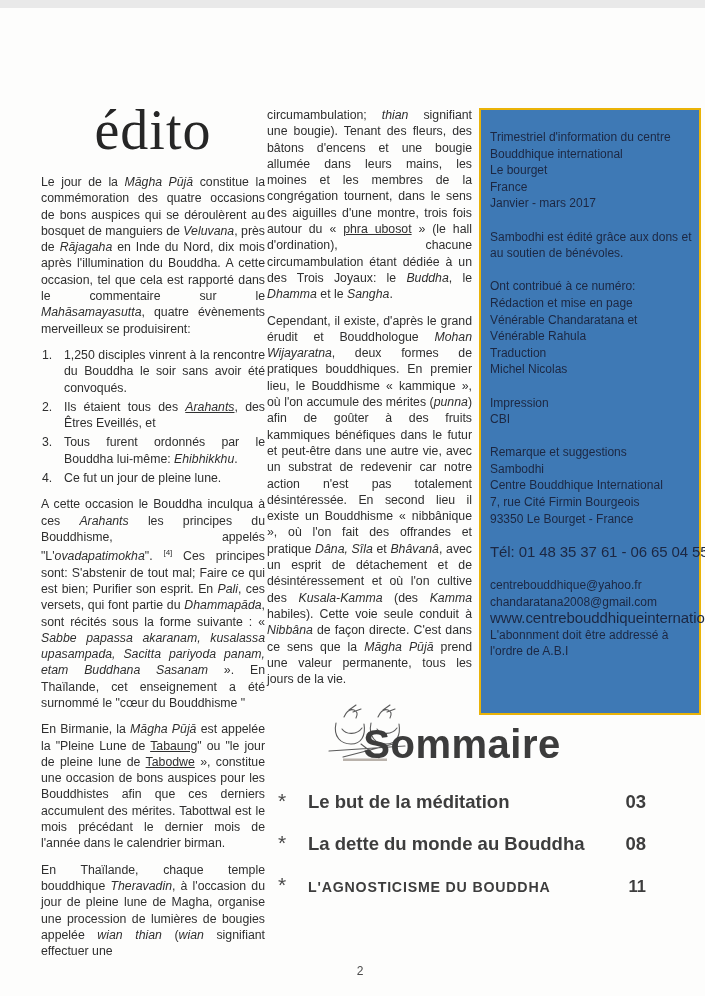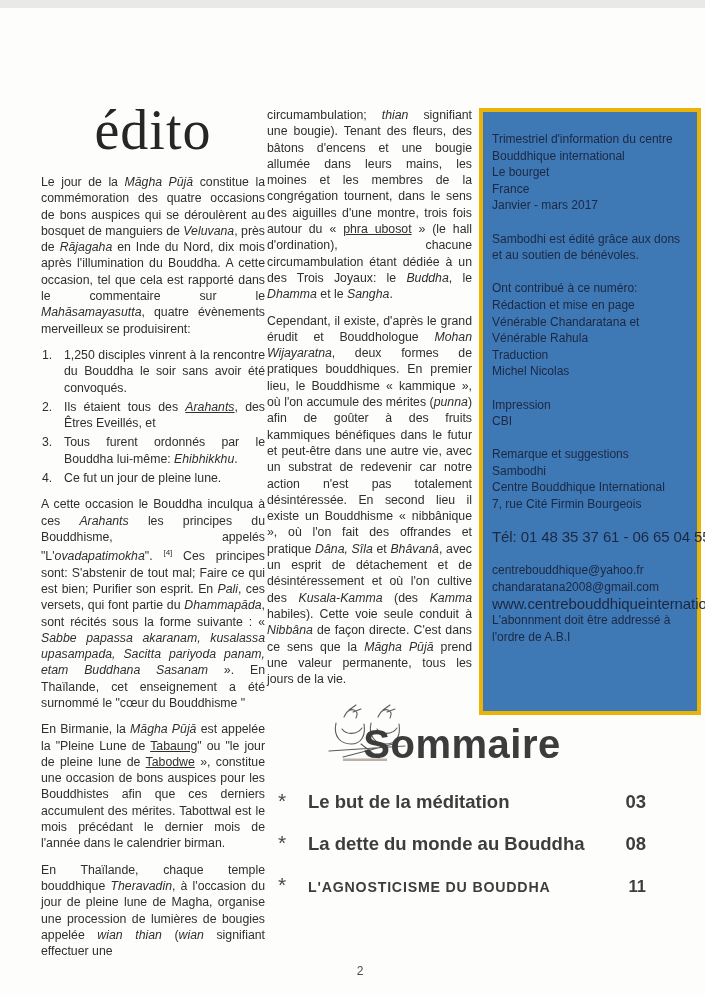--- a/index.html
+++ b/index.html
@@ -26,21 +26,21 @@
   .rt-sup{font-size:8px; vertical-align:super;}
   .olist{margin:0 0 10px 0;}
   .oli{position:relative; padding-left:23px; margin-bottom:3px;
        font-size:12.3px; line-height:16.3px; text-align:justify;}
   .oli .num{position:absolute; left:1px; top:0;}
   
   .logo{display:flex; justify-content:center; margin-top:14px;}
   
   .infobox{
     position:absolute; left:479px; top:100px; width:222px; height:607px;
-    box-sizing:border-box; background:#3e79b5; border:4px solid #eab308;
+    box-sizing:border-box; background:#3e79b5; border:2px solid #eab308;
     padding:19px 7px 8px 9px;
     color:#1c2742; font-size:12px; line-height:16.6px;
   }
   .bb-line{min-height:16.6px;}
   .bb-blank{height:16.6px;}
   .bb-small{font-size:15px; white-space:nowrap; letter-spacing:-0.1px;}
   
   .sommaire{position:absolute; left:278px; top:714px; width:368px; color:#3e3e3e;}
   .som-title{
     font-size:40px; font-weight:700; text-align:center;
@@ -120,20 +120,21 @@
       <div class="bb-line">Traduction</div>
       <div class="bb-line">Michel Nicolas</div>
       <div class="bb-line bb-blank"></div>
       <div class="bb-line">Impression</div>
       <div class="bb-line">CBI</div>
       <div class="bb-line bb-blank"></div>
       <div class="bb-line">Remarque et suggestions</div>
       <div class="bb-line">Sambodhi</div>
       <div class="bb-line">Centre Bouddhique International</div>
       <div class="bb-line">7, rue Cité Firmin Bourgeois</div>
+      <div class="bb-line">93350 Le Bourget - France</div>
       <div class="bb-line bb-blank"></div>
       <div class="bb-line bb-small">Tél: 01 48 35 37 61 - 06 65 04 55 70</div>
       <div class="bb-line bb-blank"></div>
       <div class="bb-line">centrebouddhique@yahoo.fr</div>
       <div class="bb-line">chandaratana2008@gmail.com</div>
       <div class="bb-line bb-small">www.centrebouddhiqueinternational.com</div>
       <div class="bb-line">L'abonnment doit être addressé à l'ordre de A.B.I</div>
     </aside>
 
   <section class="sommaire">

